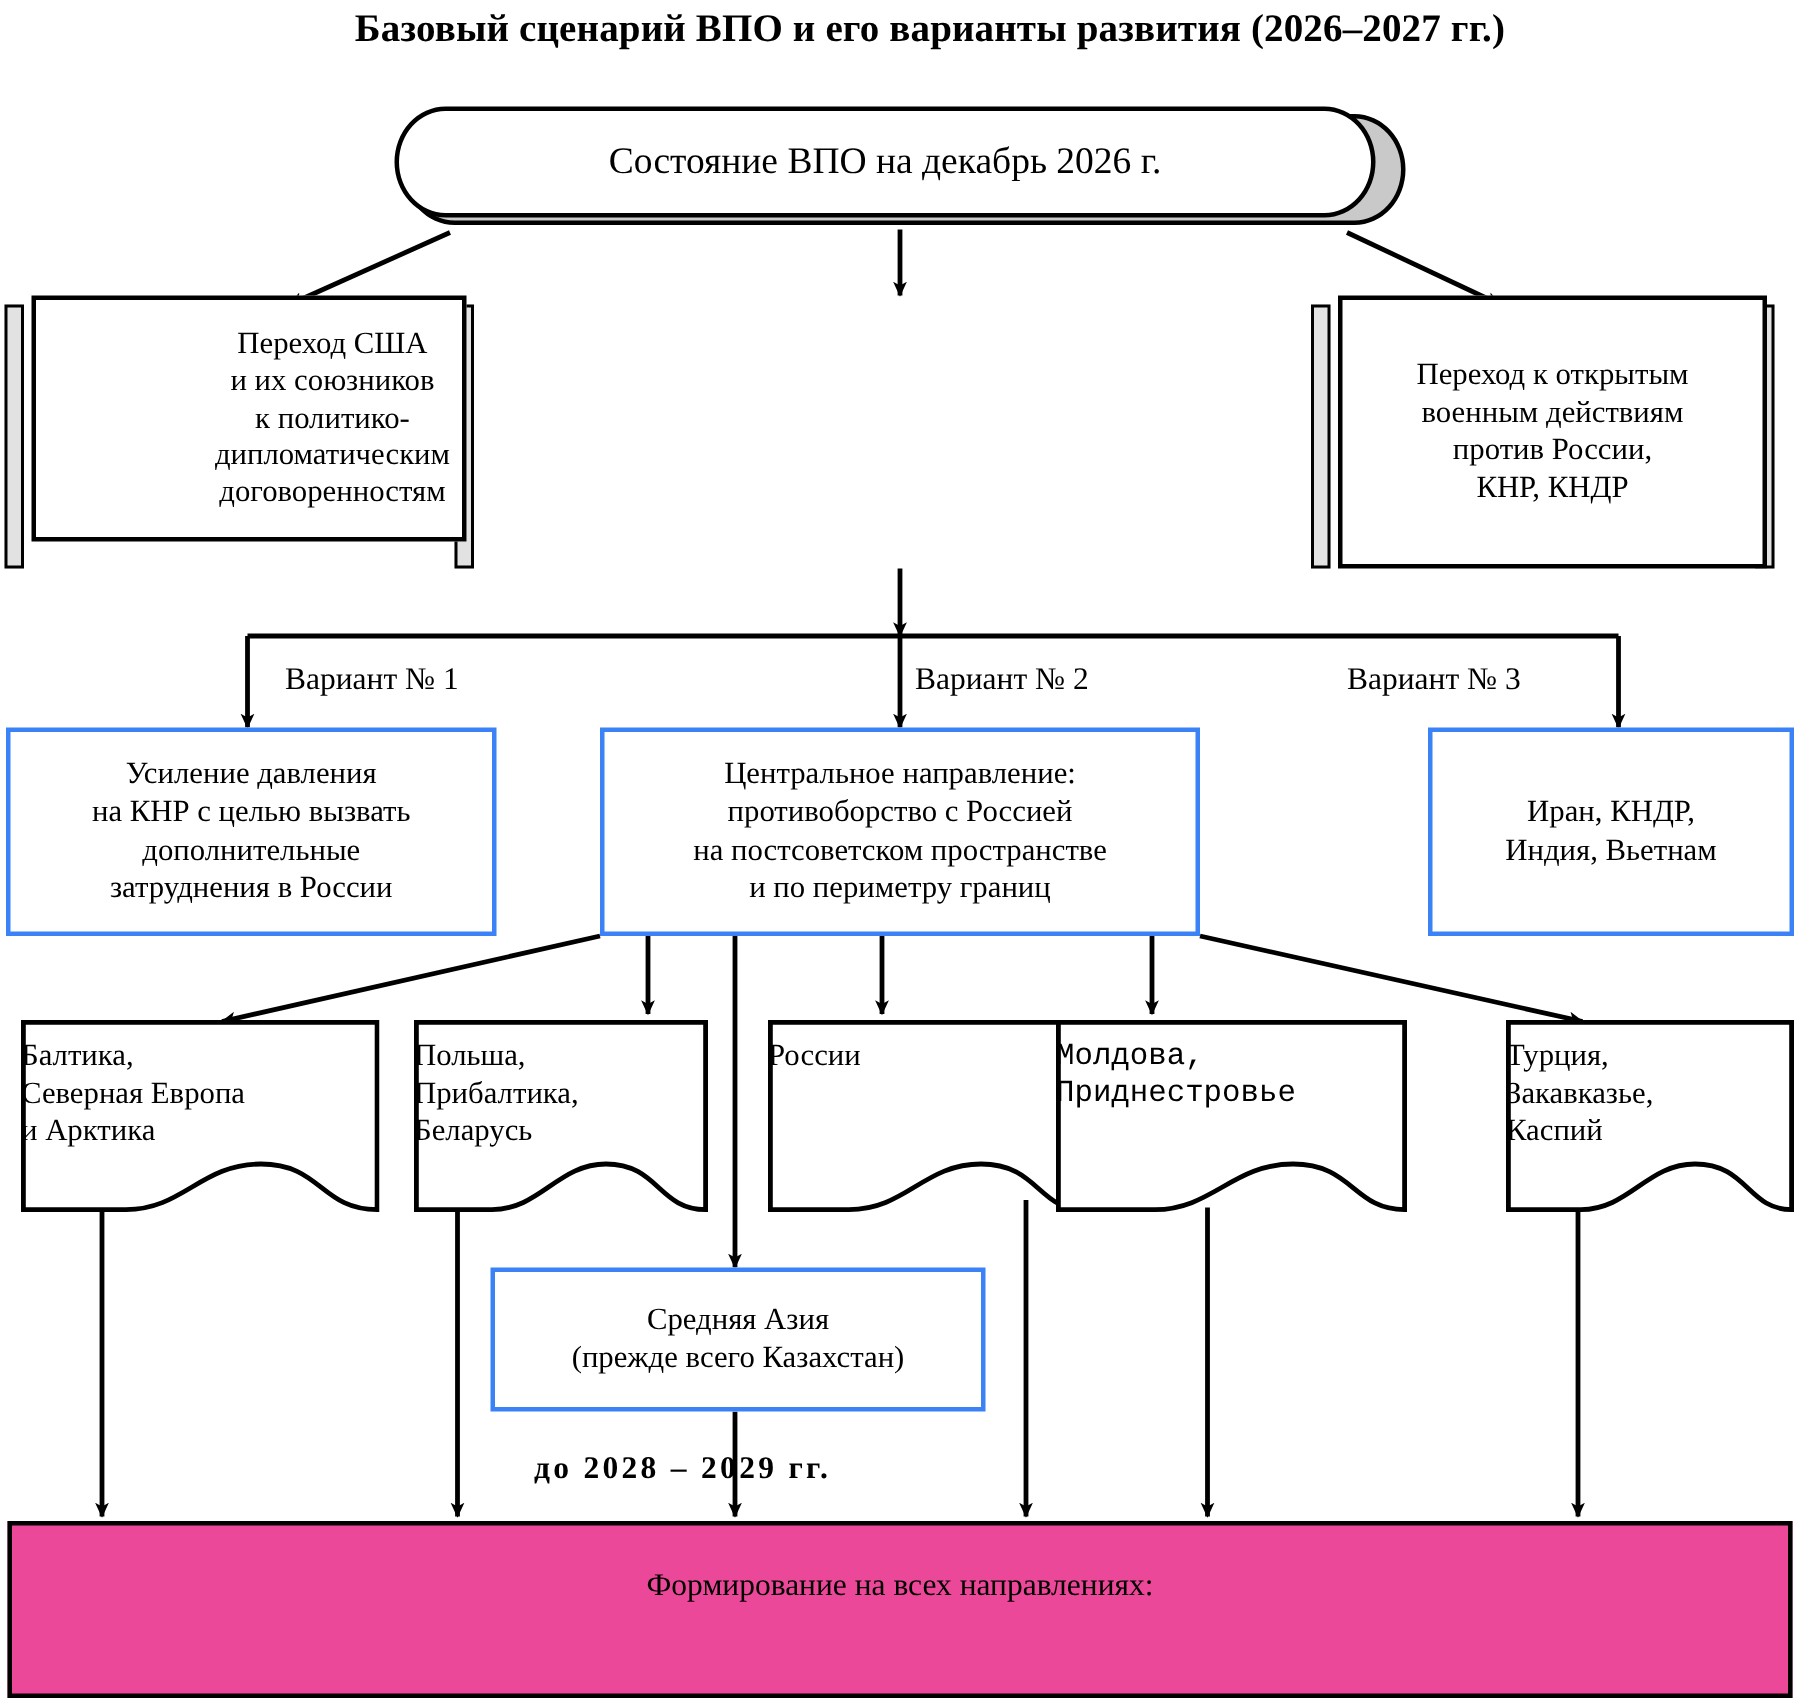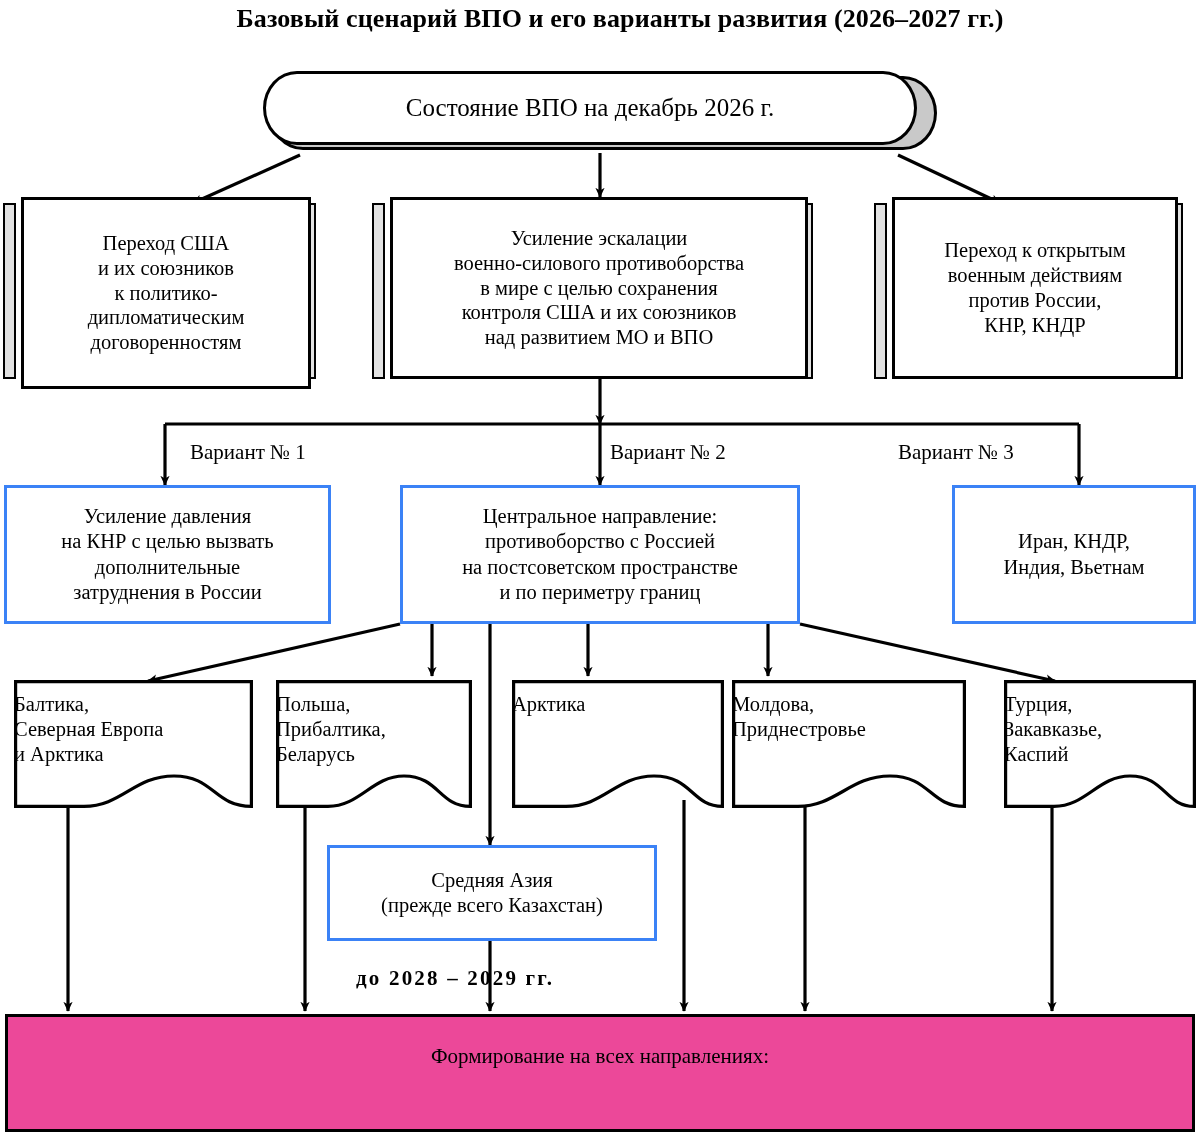--- a/index.html
+++ b/index.html
@@ -207,40 +207,29 @@
   <div class="node" id="root-node">
     <div class="shadow"></div>
     <div class="face">
       <span>Состояние ВПО на декабрь 2026 г.</span>
     </div>
   </div>
 
   <div class="node stackbox" style="left:3px; top:197px; width:327px; height:182px;">
     <div class="bar-l" style="height:176px;"></div>
     <div class="bar-r" style="left:300px; height:176px;"></div>
-    <div class="face" style="left:18px; width:290px; height:192px;">
+    <div class="face" style="left:18px; width:290px; height:164px;justify-content:flex-end;">
       <div class="txt">Переход США
 и их союзников
 к политико-
 дипломатическим
 договоренностям</div>
     </div>
   </div>
 
-  <div class="node stackbox" style="left:372px; top:197px; width:455px; height:182px;">
-    <div class="bar-l" style="height:176px;"></div>
-    <div class="bar-r" style="left:428px; height:176px;"></div>
-    <div class="face" style="left:18px; width:418px; height:182px;">
-      <div class="txt">Усиление эскалации
-военно-силового противоборства
-в мире с целью сохранения
-контроля США и их союзников
-над развитием МО и ВПО</div>
-    </div>
-  </div>
 
   <div class="node stackbox" style="left:874px; top:197px; width:322px; height:182px;">
     <div class="bar-l" style="height:176px;"></div>
     <div class="bar-r" style="left:296px; height:176px;"></div>
     <div class="face" style="left:18px; width:286px; height:182px;">
       <div class="txt">Переход к открытым
 военным действиям
 против России,
 КНР, КНДР</div>
     </div>
@@ -284,24 +273,24 @@
     </svg>
     <div class="txt">Польша,
 Прибалтика,
 Беларусь</div>
   </div>
 
   <div class="node wavebox" style="left:512px; top:680px; width:212px; height:128px;">
     <svg width="212" height="128" viewBox="0 0 212 128">
       <path d="M1.6,1.6 L210.4,1.6 L210.4,126.4 C180,126.4 180,96 142,96 C104,96 92,126.4 54,126.4 L1.6,126.4 Z" fill="#ffffff" stroke="#000" stroke-width="3.2" stroke-linejoin="miter"></path>
     </svg>
-    <div class="txt">Арктика</div>
-  </div>
-
-  <div class="node wavebox" style="left:732px; top:680px; width:196px; height:128px;">
+    <div class="txt">России</div>
+  </div>
+
+  <div class="node wavebox" style="left:704px; top:680px; width:196px; height:128px;font-family:Liberation Mono, monospace;">
     <svg width="234" height="128" viewBox="0 0 234 128">
       <path d="M1.6,1.6 L232.4,1.6 L232.4,126.4 C198,126.4 198,96 158,96 C118,96 104,126.4 66,126.4 L1.6,126.4 Z" fill="#ffffff" stroke="#000" stroke-width="3.2" stroke-linejoin="miter"></path>
     </svg>
     <div class="txt">Молдова,
 Приднестровье</div>
   </div>
 
   <div class="node wavebox" style="left:1004px; top:680px; width:192px; height:128px;">
     <svg width="192" height="128" viewBox="0 0 192 128">
       <path d="M1.6,1.6 L190.4,1.6 L190.4,126.4 C161,126.4 161,96 126,96 C94,96 82,126.4 50,126.4 L1.6,126.4 Z" fill="#ffffff" stroke="#000" stroke-width="3.2" stroke-linejoin="miter"></path>

